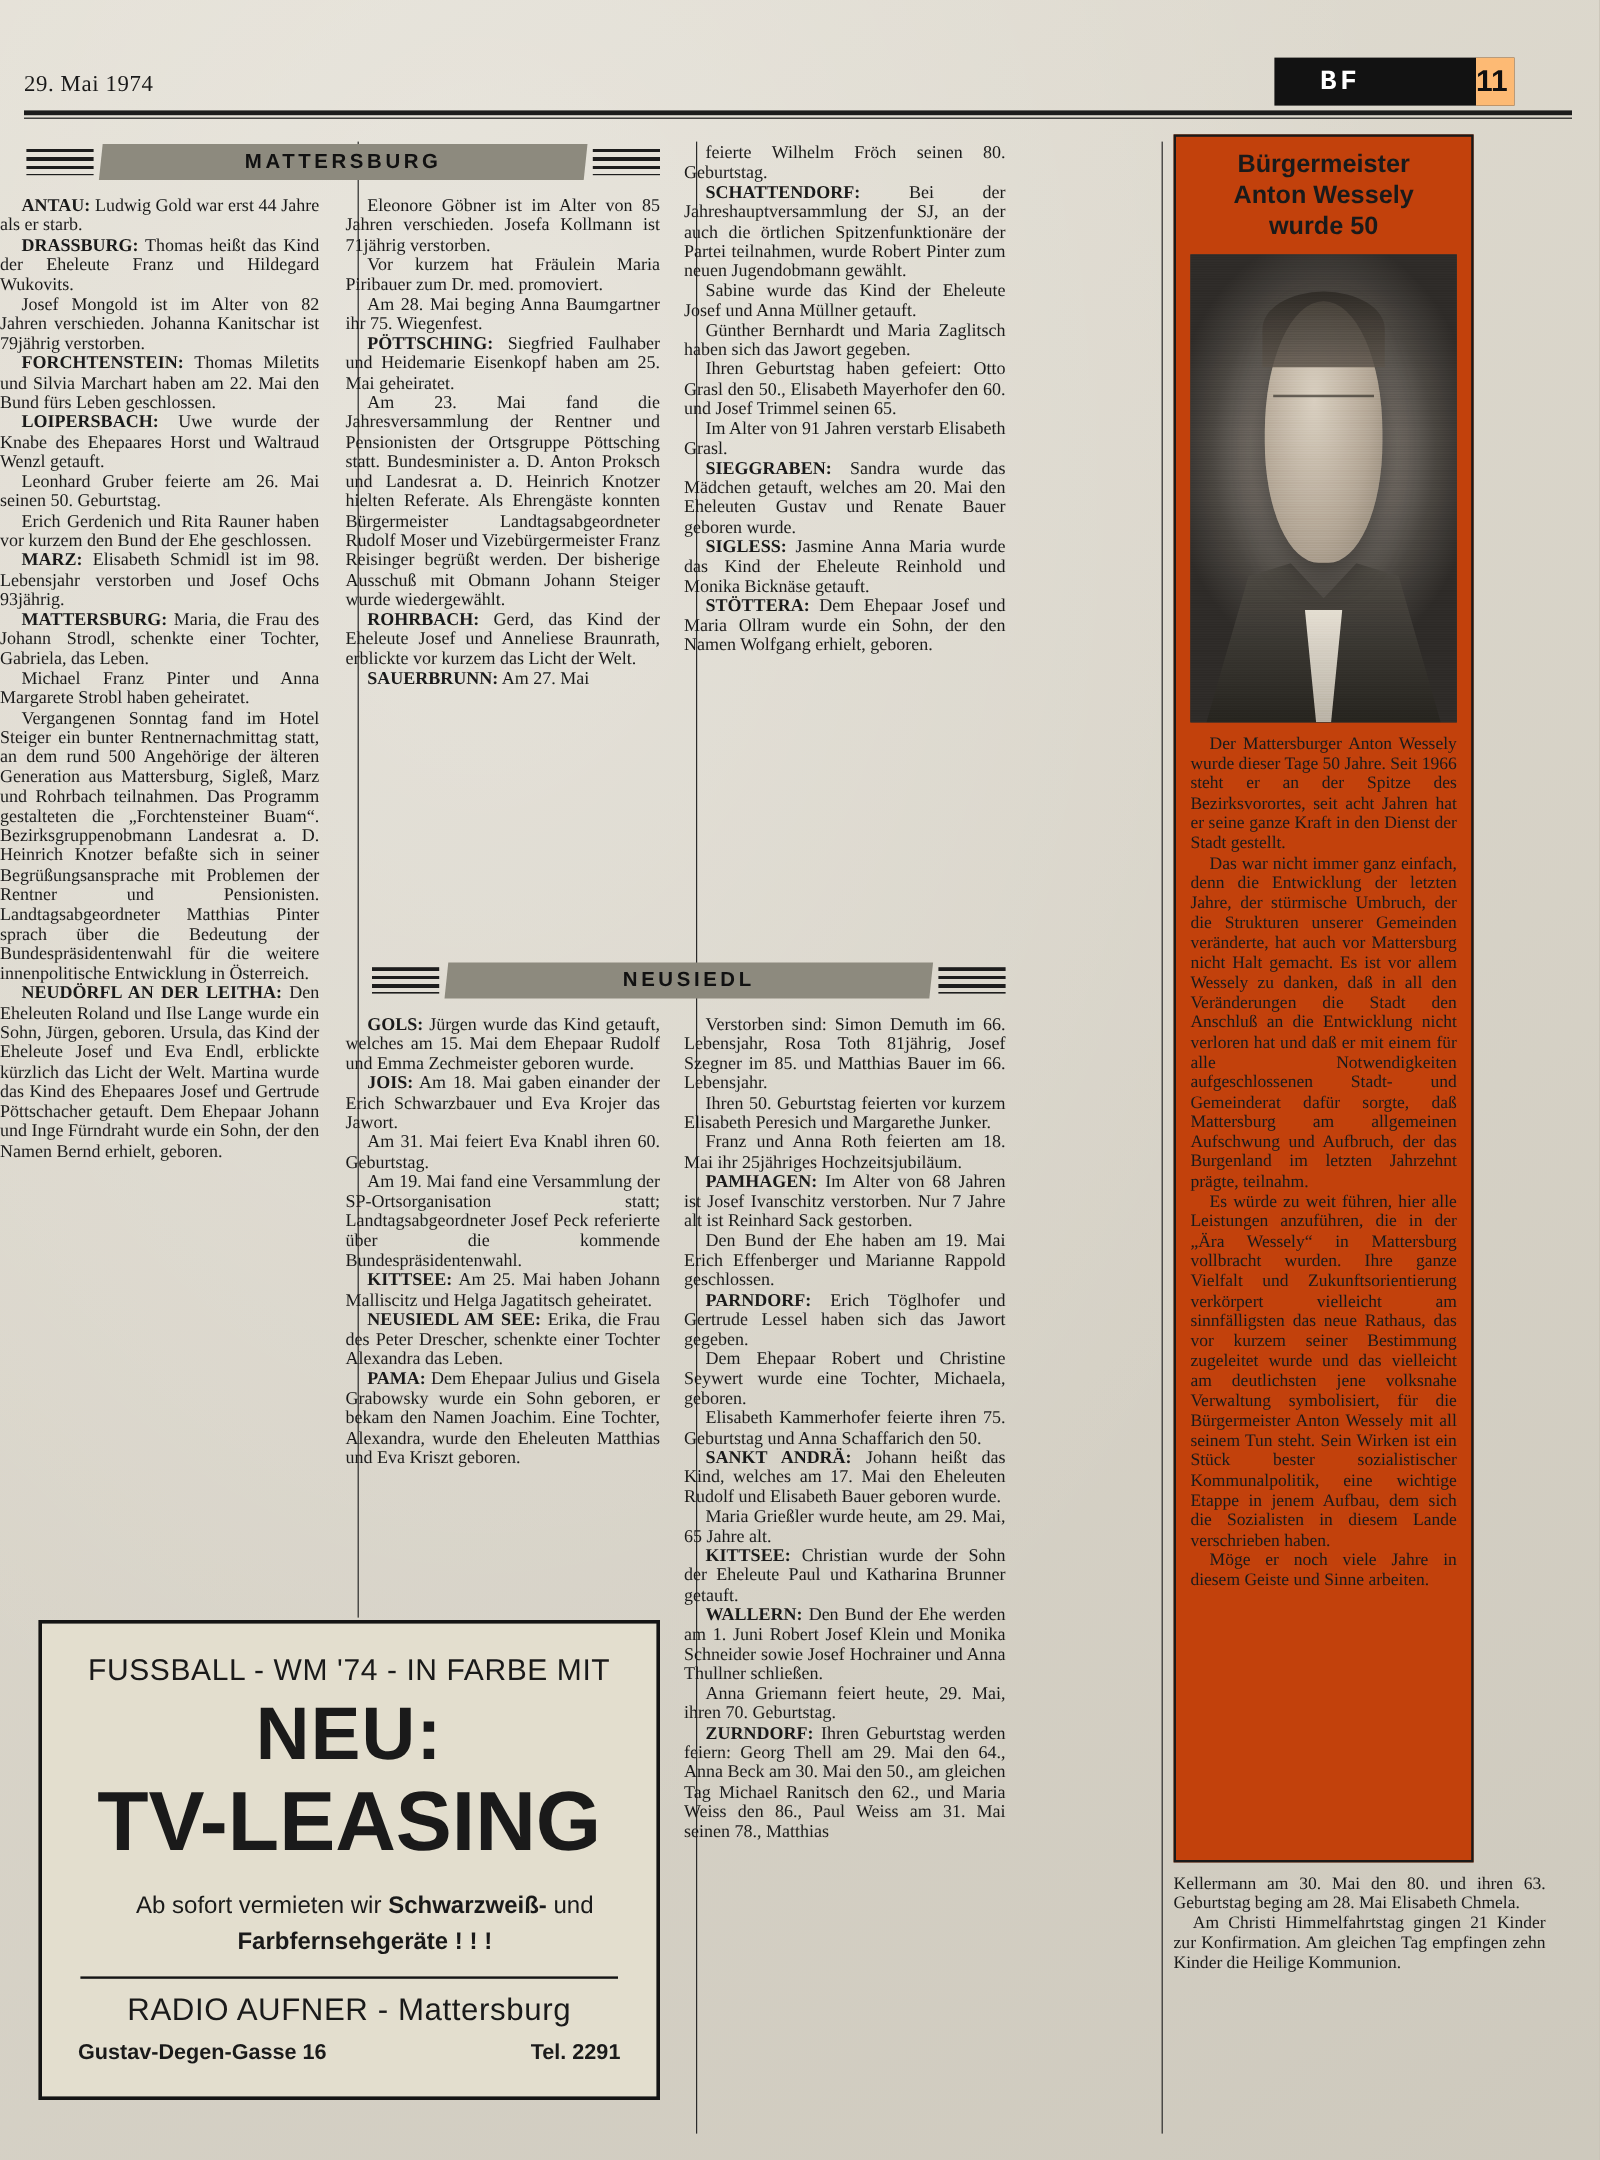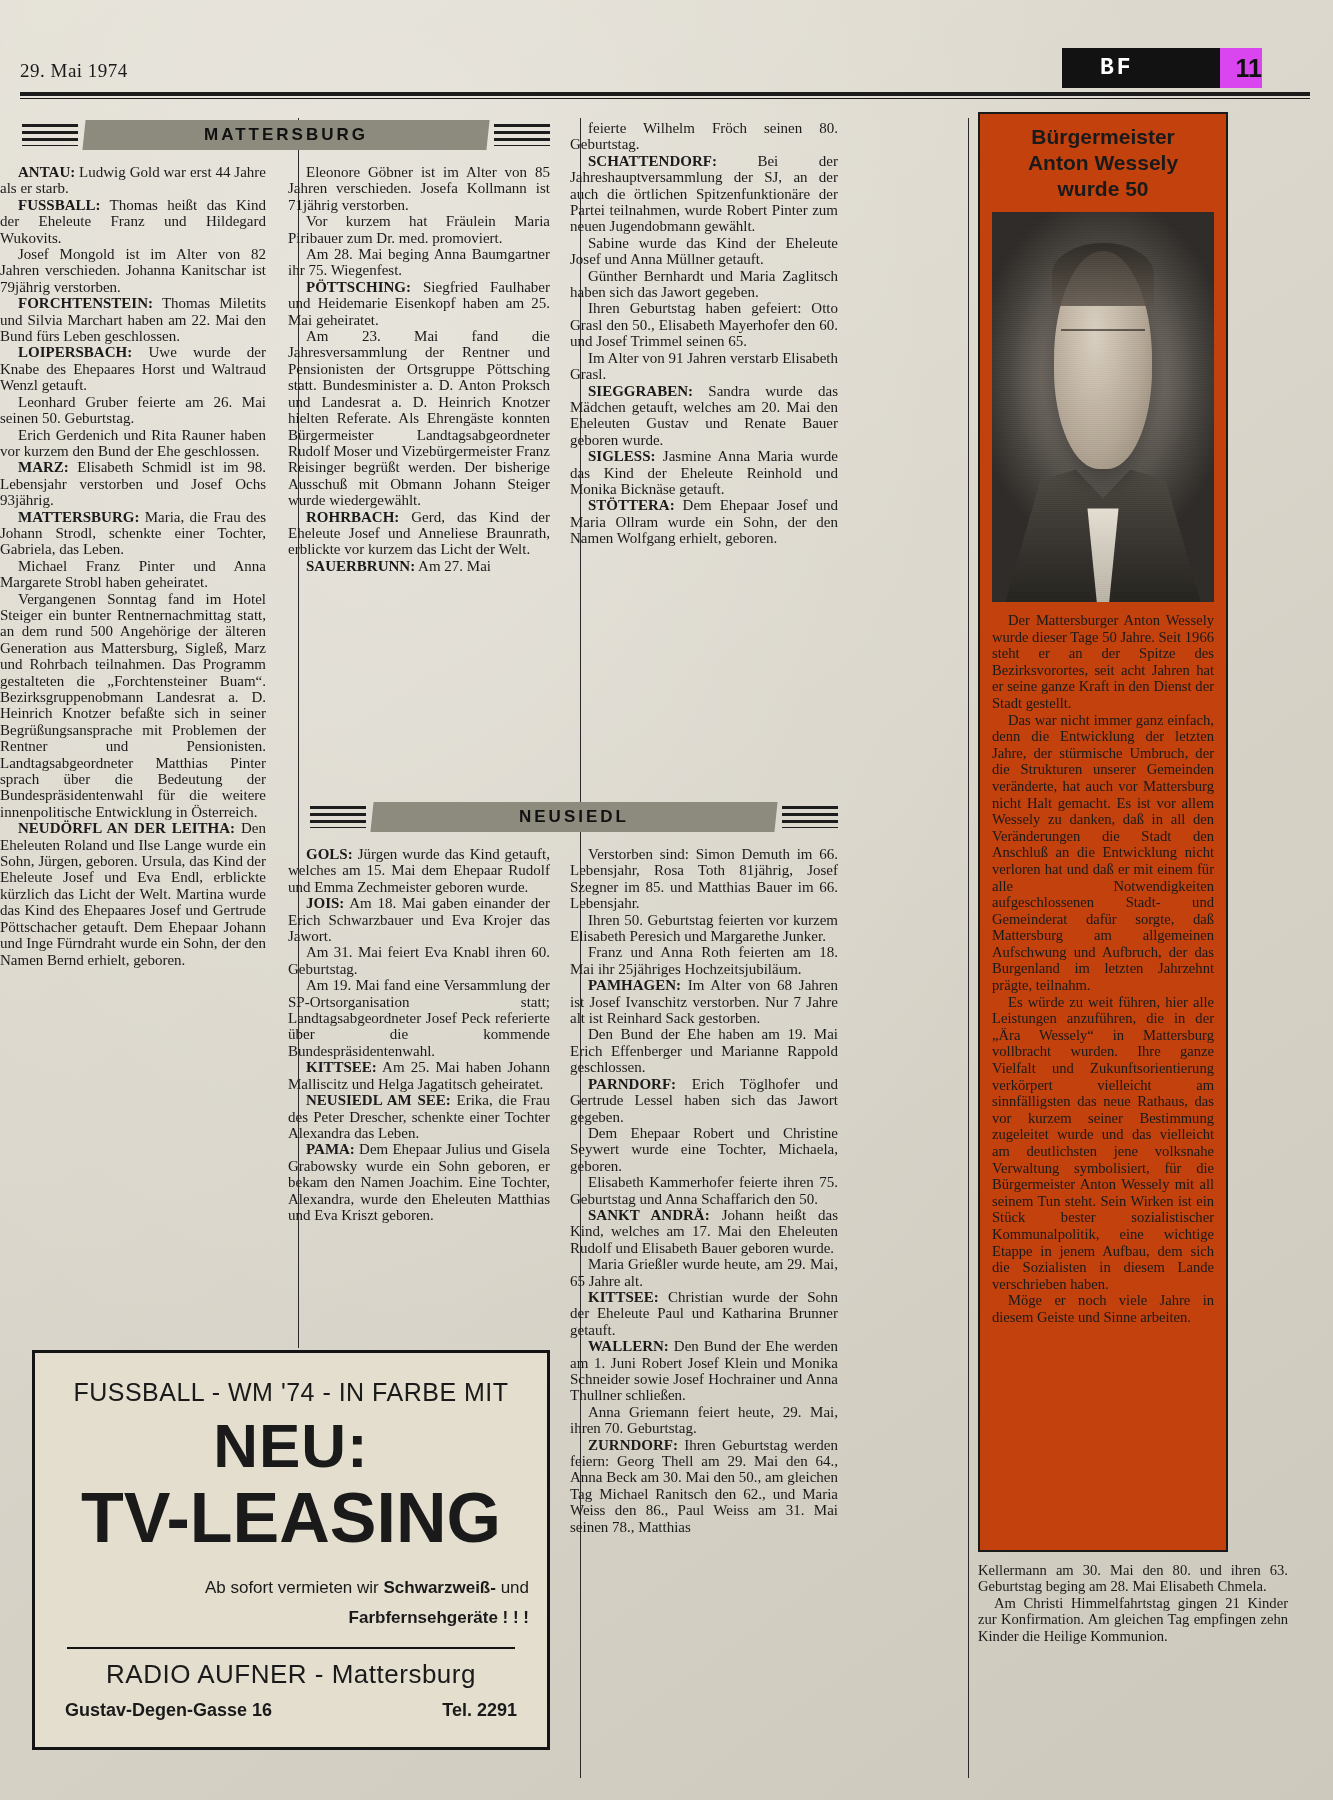--- a/index.html
+++ b/index.html
@@ -55,26 +55,26 @@
     font-family: Liberation Mono, monospace;
     font-weight: bold;
     font-size: 23px;
     letter-spacing: 3px;
     margin-left: 38px;
   }
   .page-num-box {
     position: absolute;
     right: 48px;
     top: 0px;
-    width: 42px;
+    width: 32px;
     height: 40px;
-    background: #d946ef;
+    background: #fdba74;
     display: flex;
     align-items: center;
-    justify-content: flex-end;
+    justify-content: flex-start;
   }
   .page-num-box span {
     font-family: "Liberation Sans", sans-serif;
     font-weight: bold;
     font-size: 25px;
     color: #101010;
   }
   .rule-top {
     position: absolute;
     left: 20px;
@@ -194,24 +194,24 @@
     letter-spacing: 1px;
     line-height: 66px;
   }
   .ad-tv {
     font-size: 70px;
     font-weight: bold;
     letter-spacing: 0px;
     line-height: 78px;
   }
   .ad-sub {
-    font-size: 17px;
+    font-size: 20px;
     margin-top: 16px;
     line-height: 30px;
-    text-align: right;
+    text-align: center;
     padding-left: 26px;
   }
   .ad-sub b { font-weight: bold; }
   .ad-rule {
     margin: 14px 14px 10px 14px;
     height: 2px;
     background: #141414;
   }
   .ad-shop {
     font-size: 26px;
@@ -352,21 +352,21 @@
   <div class="banner banner-wide" style="left:22px; top:118px; width:528px;">
     <div class="stripes-l"></div>
     <div class="stripes-r"></div>
     <div class="plate">
       <span>MATTERSBURG</span>
     </div>
   </div>
 
   <div class="col c1" style="top:164px;">
     <p class="first"><span class="bold">ANTAU:</span> Ludwig Gold war erst 44 Jahre als er starb.</p>
-    <p><span class="bold">FUSSBALL:</span> Thomas heißt das Kind der Eheleute Franz und Hildegard Wukovits.</p>
+    <p><span class="bold">DRASSBURG:</span> Thomas heißt das Kind der Eheleute Franz und Hildegard Wukovits.</p>
     <p>Josef Mongold ist im Alter von 82 Jahren verschieden. Johanna Kanitschar ist 79jährig verstorben.</p>
     <p><span class="bold">FORCHTENSTEIN:</span> Thomas Miletits und Silvia Marchart haben am 22. Mai den Bund fürs Leben geschlossen.</p>
     <p><span class="bold">LOIPERSBACH:</span> Uwe wurde der Knabe des Ehepaares Horst und Waltraud Wenzl getauft.</p>
     <p>Leonhard Gruber feierte am 26. Mai seinen 50. Geburtstag.</p>
     <p>Erich Gerdenich und Rita Rauner haben vor kurzem den Bund der Ehe geschlossen.</p>
     <p><span class="bold">MARZ:</span> Elisabeth Schmidl ist im 98. Lebensjahr verstorben und Josef Ochs 93jährig.</p>
     <p><span class="bold">MATTERSBURG:</span> Maria, die Frau des Johann Strodl, schenkte einer Tochter, Gabriela, das Leben.</p>
     <p>Michael Franz Pinter und Anna Margarete Strobl haben geheiratet.</p>
     <p>Vergangenen Sonntag fand im Hotel Steiger ein bunter Rentnernachmittag statt, an dem rund 500 Angehörige der älteren Generation aus Mattersburg, Sigleß, Marz und Rohrbach teilnahmen. Das Programm gestalteten die „Forchtensteiner Buam“. Bezirksgruppenobmann Landesrat a. D. Heinrich Knotzer befaßte sich in seiner Begrüßungsansprache mit Problemen der Rentner und Pensionisten. Landtagsabgeordneter Matthias Pinter sprach über die Bedeutung der Bundespräsidentenwahl für die weitere innenpolitische Entwicklung in Österreich.</p>
     <p><span class="bold">NEUDÖRFL AN DER LEITHA:</span> Den Eheleuten Roland und Ilse Lange wurde ein Sohn, Jürgen, geboren. Ursula, das Kind der Eheleute Josef und Eva Endl, erblickte kürzlich das Licht der Welt. Martina wurde das Kind des Ehepaares Josef und Gertrude Pöttschacher getauft. Dem Ehepaar Johann und Inge Fürndraht wurde ein Sohn, der den Namen Bernd erhielt, geboren.</p>

